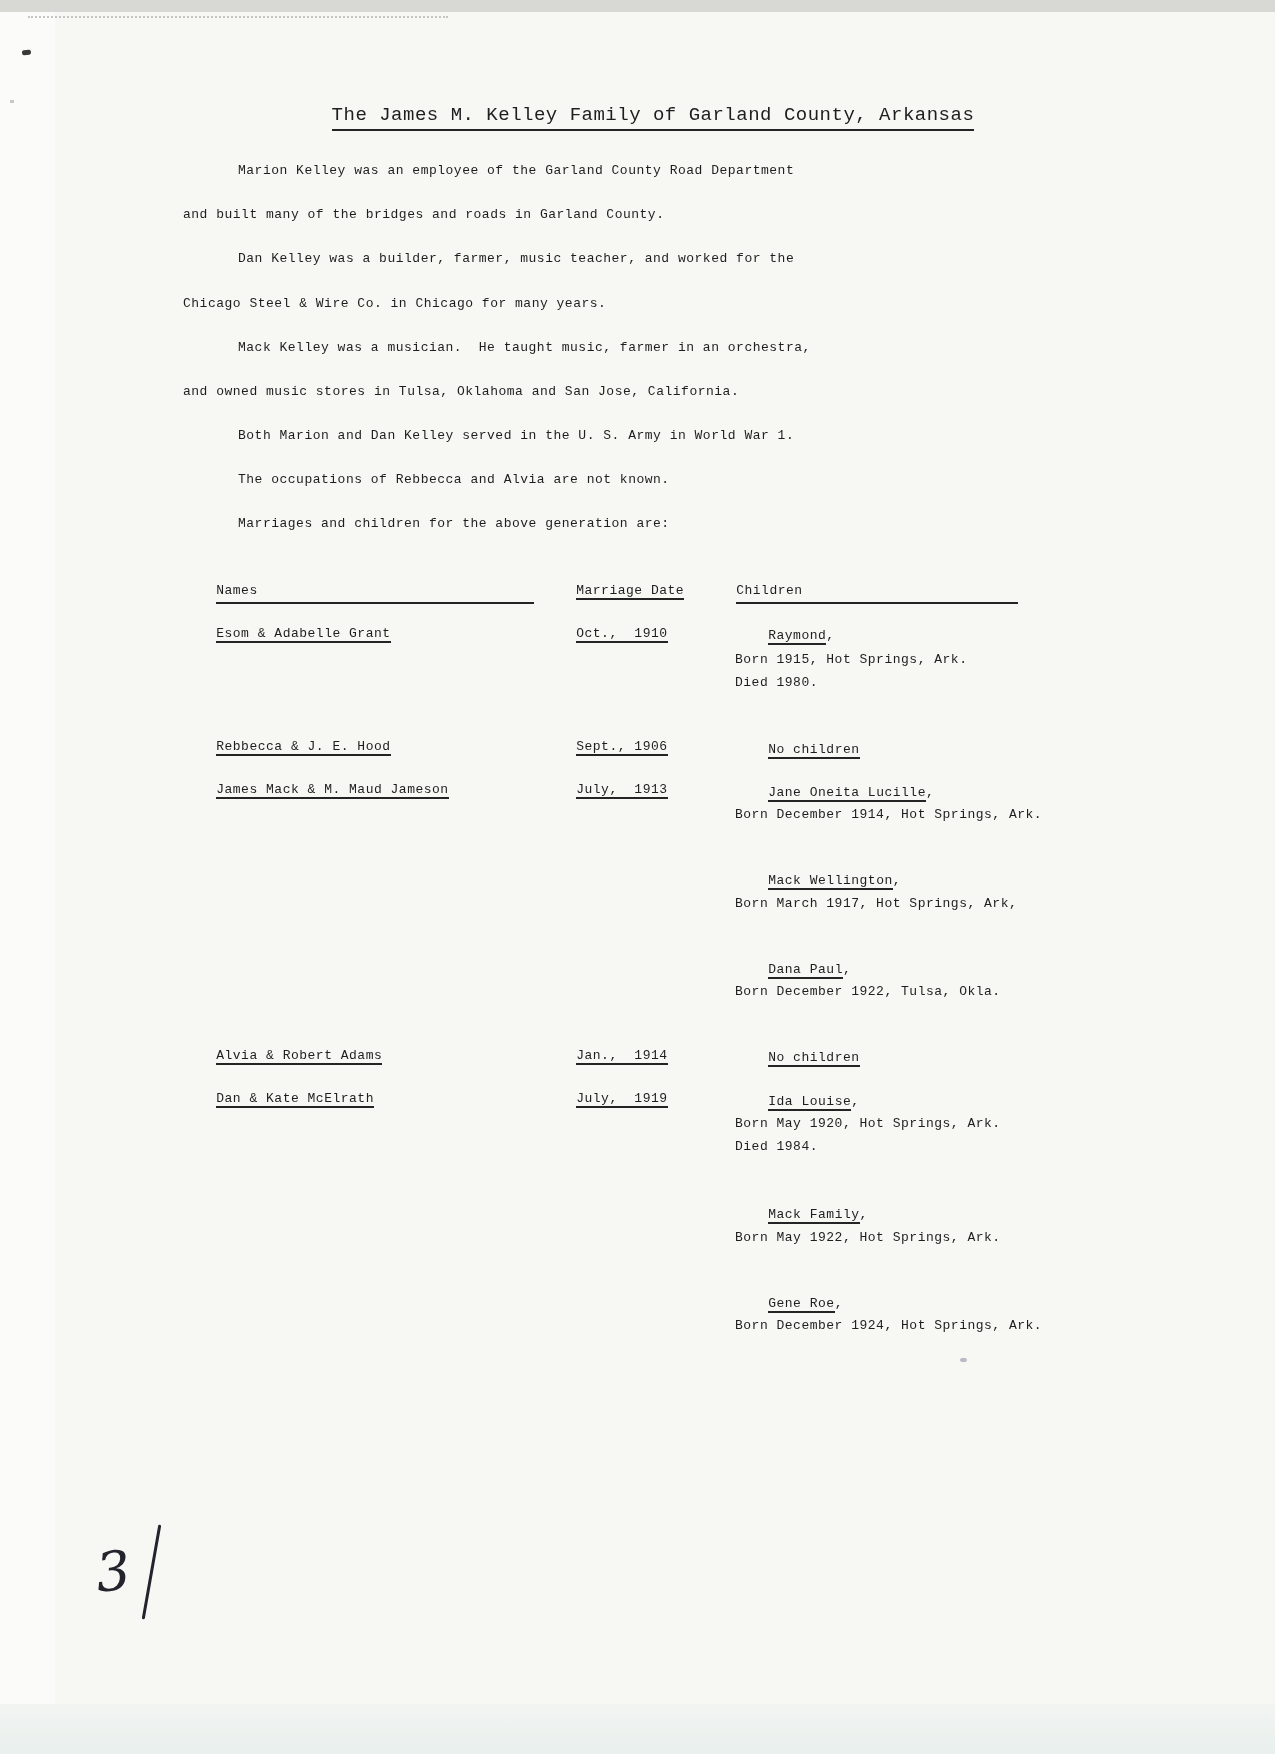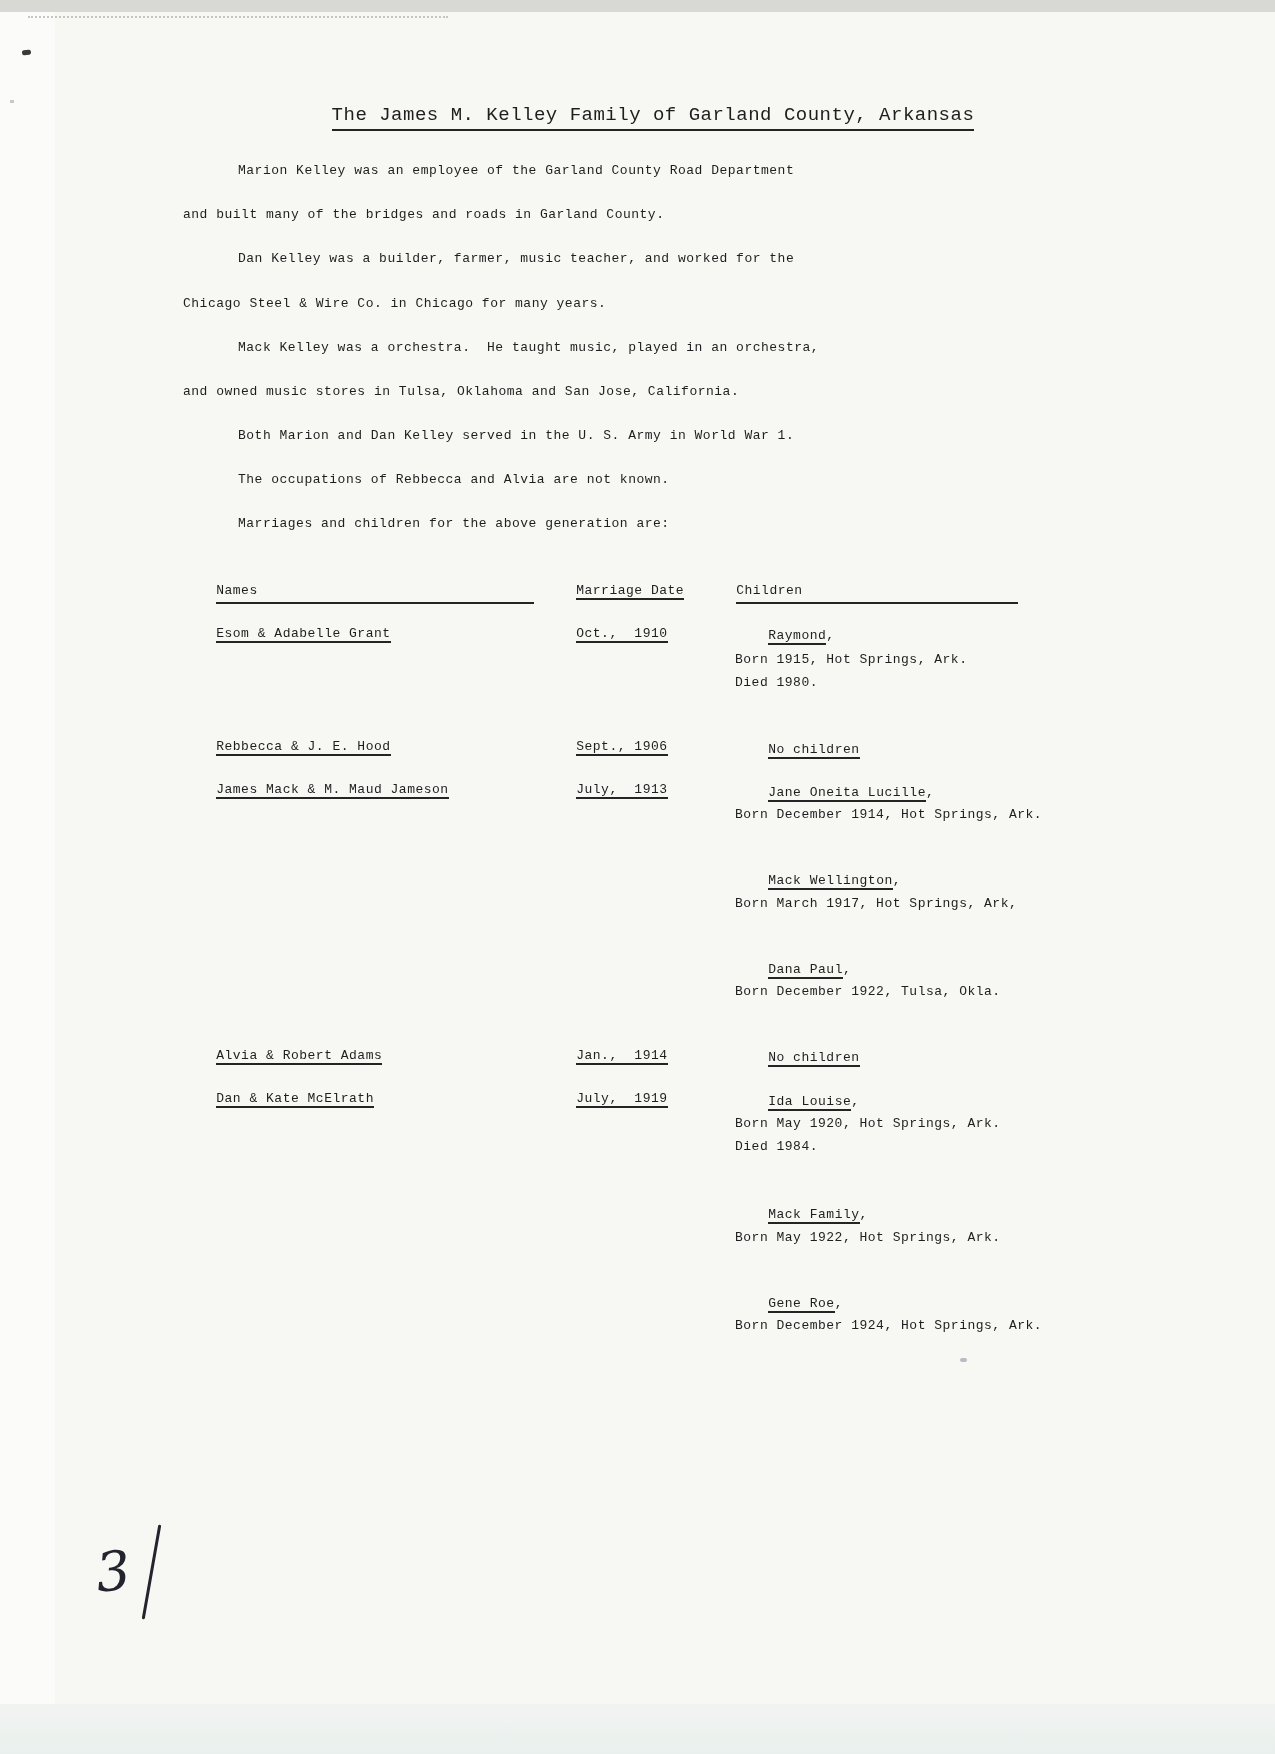--- a/index.html
+++ b/index.html
@@ -65,21 +65,21 @@
   <div class="speck-c"></div>
 
   <div class="line title-line" style="left:284px;top:70px">
     <span class="u">The James M. Kelley Family of Garland County, Arkansas</span>
   </div>
 
   <div class="line" style="left:238px;top:148px">Marion Kelley was an employee of the Garland County Road Department</div>
   <div class="line" style="left:183px;top:192px">and built many of the bridges and roads in Garland County.</div>
   <div class="line" style="left:238px;top:236px">Dan Kelley was a builder, farmer, music teacher, and worked for the</div>
   <div class="line" style="left:183px;top:281px">Chicago Steel &amp; Wire Co. in Chicago for many years.</div>
-  <div class="line" style="left:238px;top:325px">Mack Kelley was a orchestra.  He taught music, played in an orchestra,</div>
+  <div class="line" style="left:238px;top:325px">Mack Kelley was a musician.  He taught music, farmer in an orchestra,</div>
   <div class="line" style="left:183px;top:369px">and owned music stores in Tulsa, Oklahoma and San Jose, California.</div>
   <div class="line" style="left:238px;top:413px">Both Marion and Dan Kelley served in the U. S. Army in World War 1.</div>
   <div class="line" style="left:238px;top:457px">The occupations of Rebbecca and Alvia are not known.</div>
   <div class="line" style="left:238px;top:501px">Marriages and children for the above generation are:</div>
 
   <div class="line hdr-names" style="left:183px;top:546px">
     <span class="u">Names</span>
   </div>
   <div class="line" style="left:543px;top:546px">
     <span class="u">Marriage Date</span>

